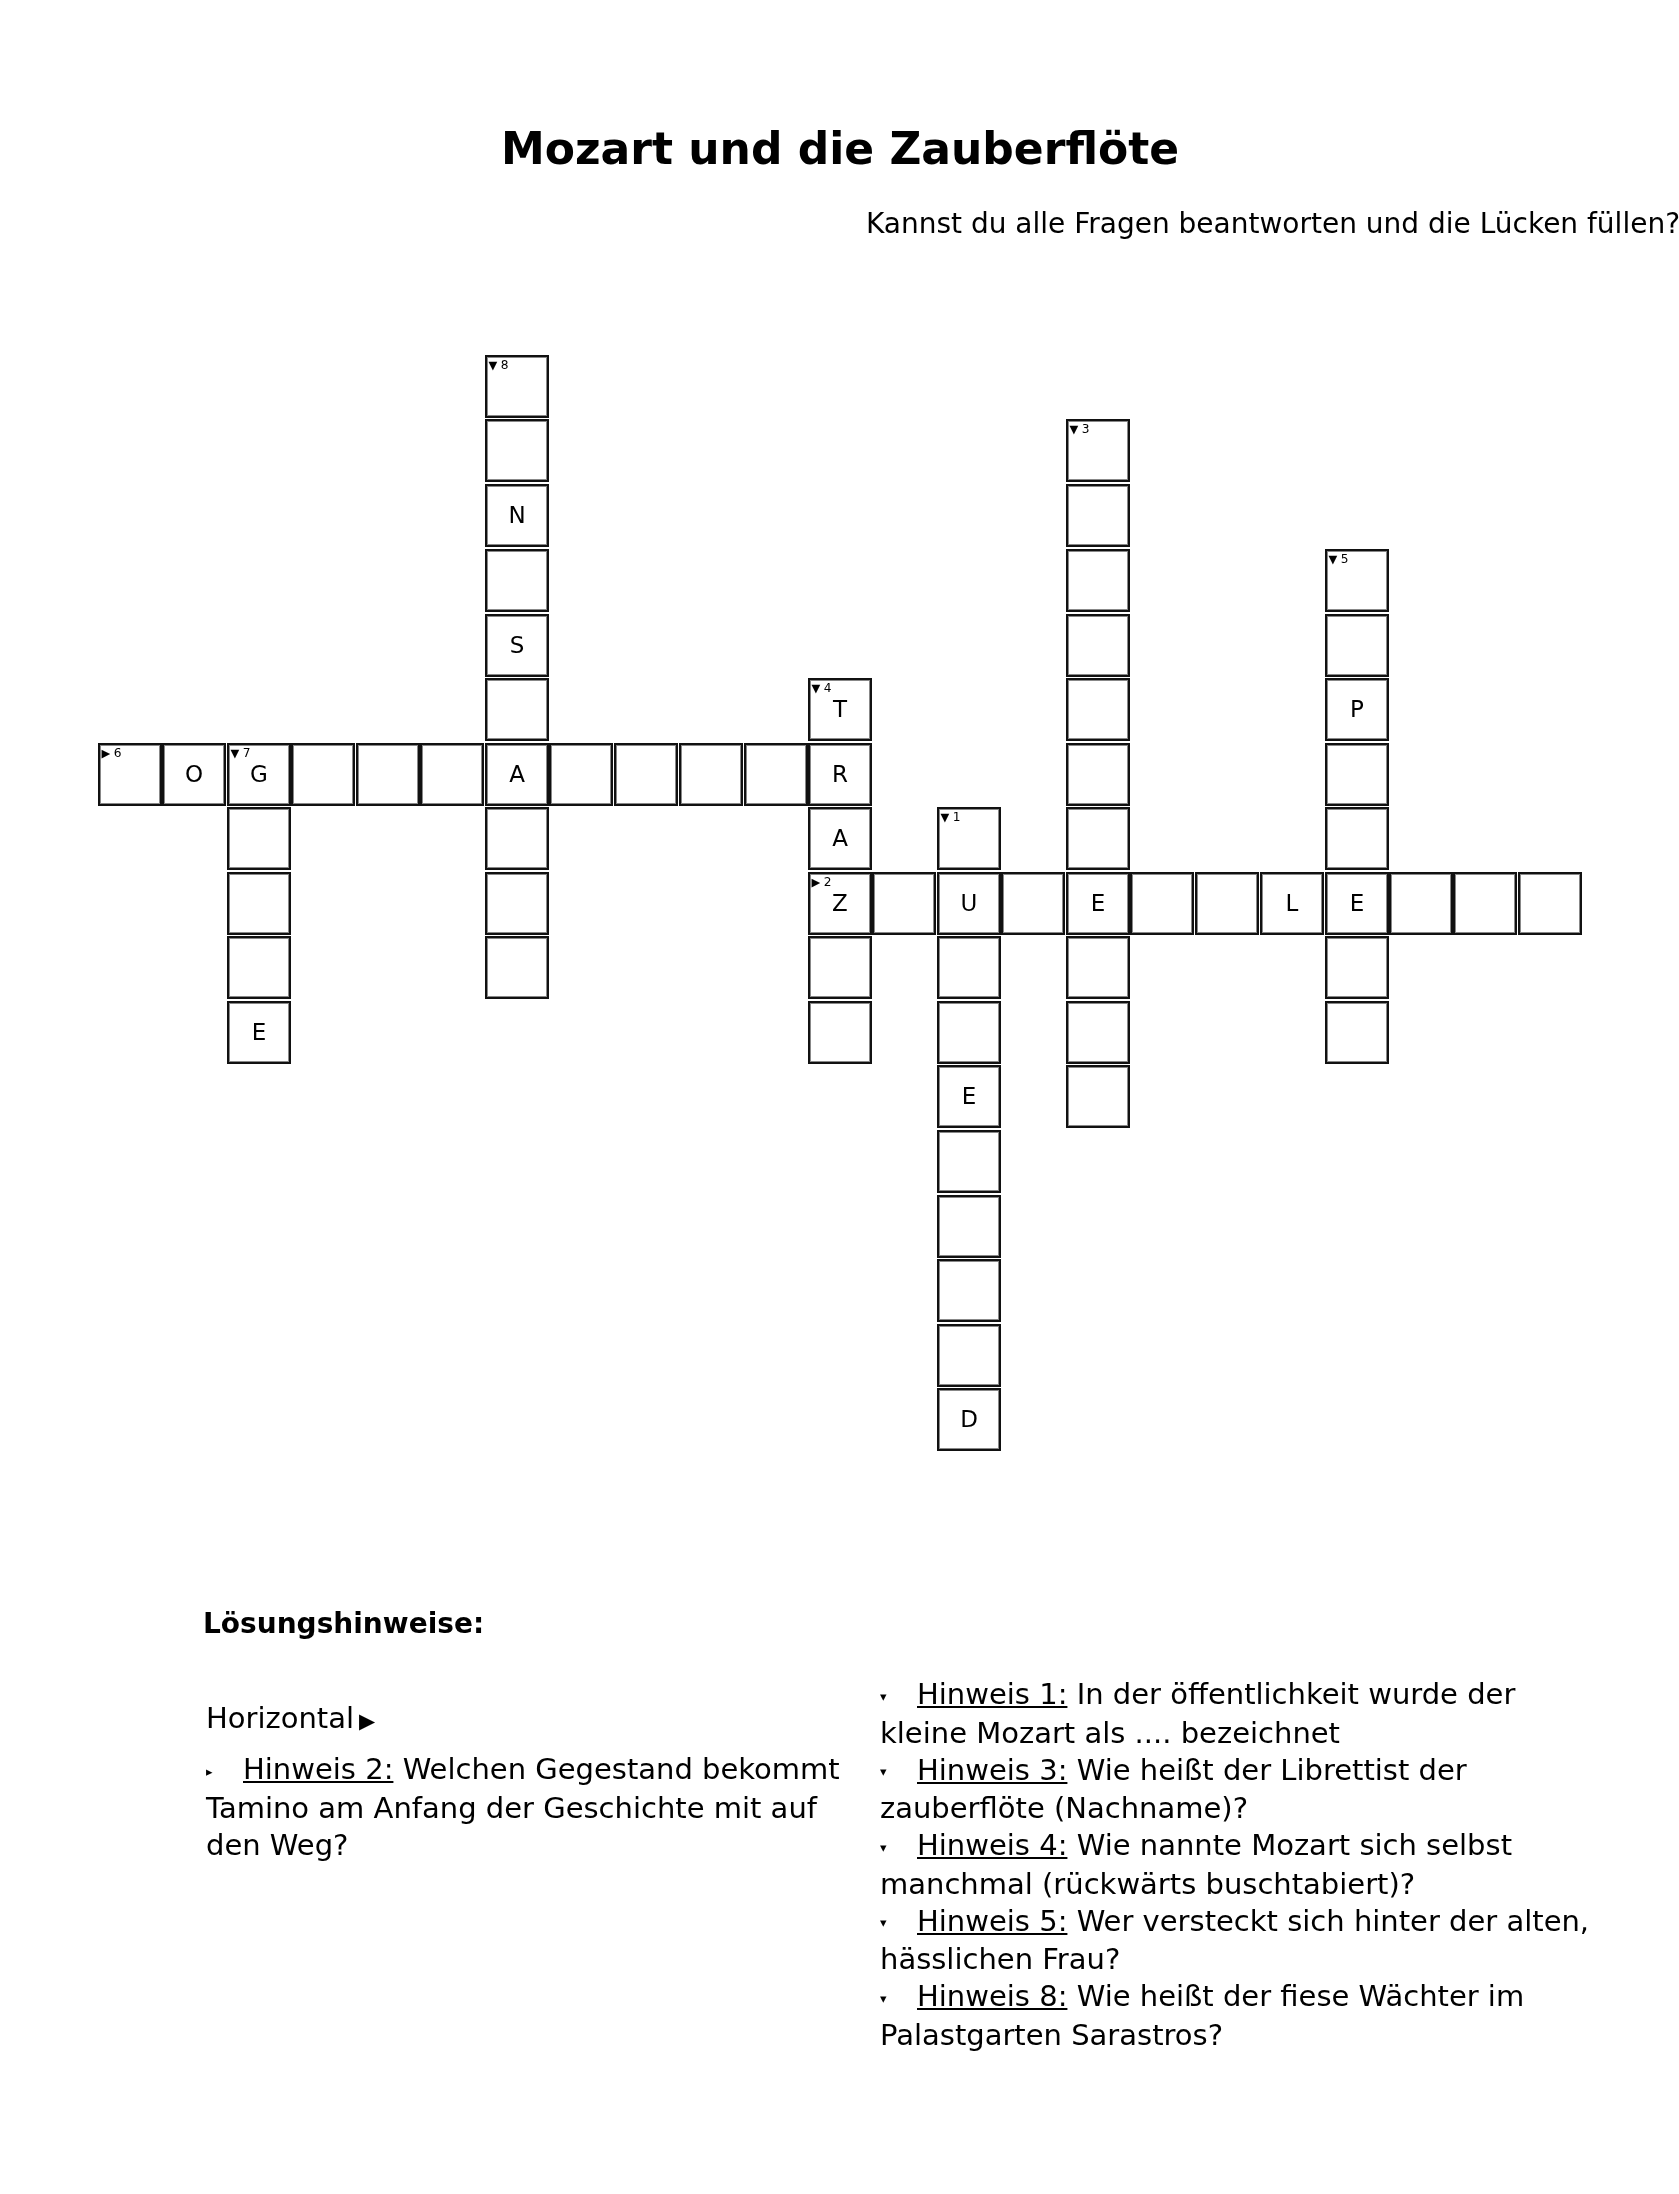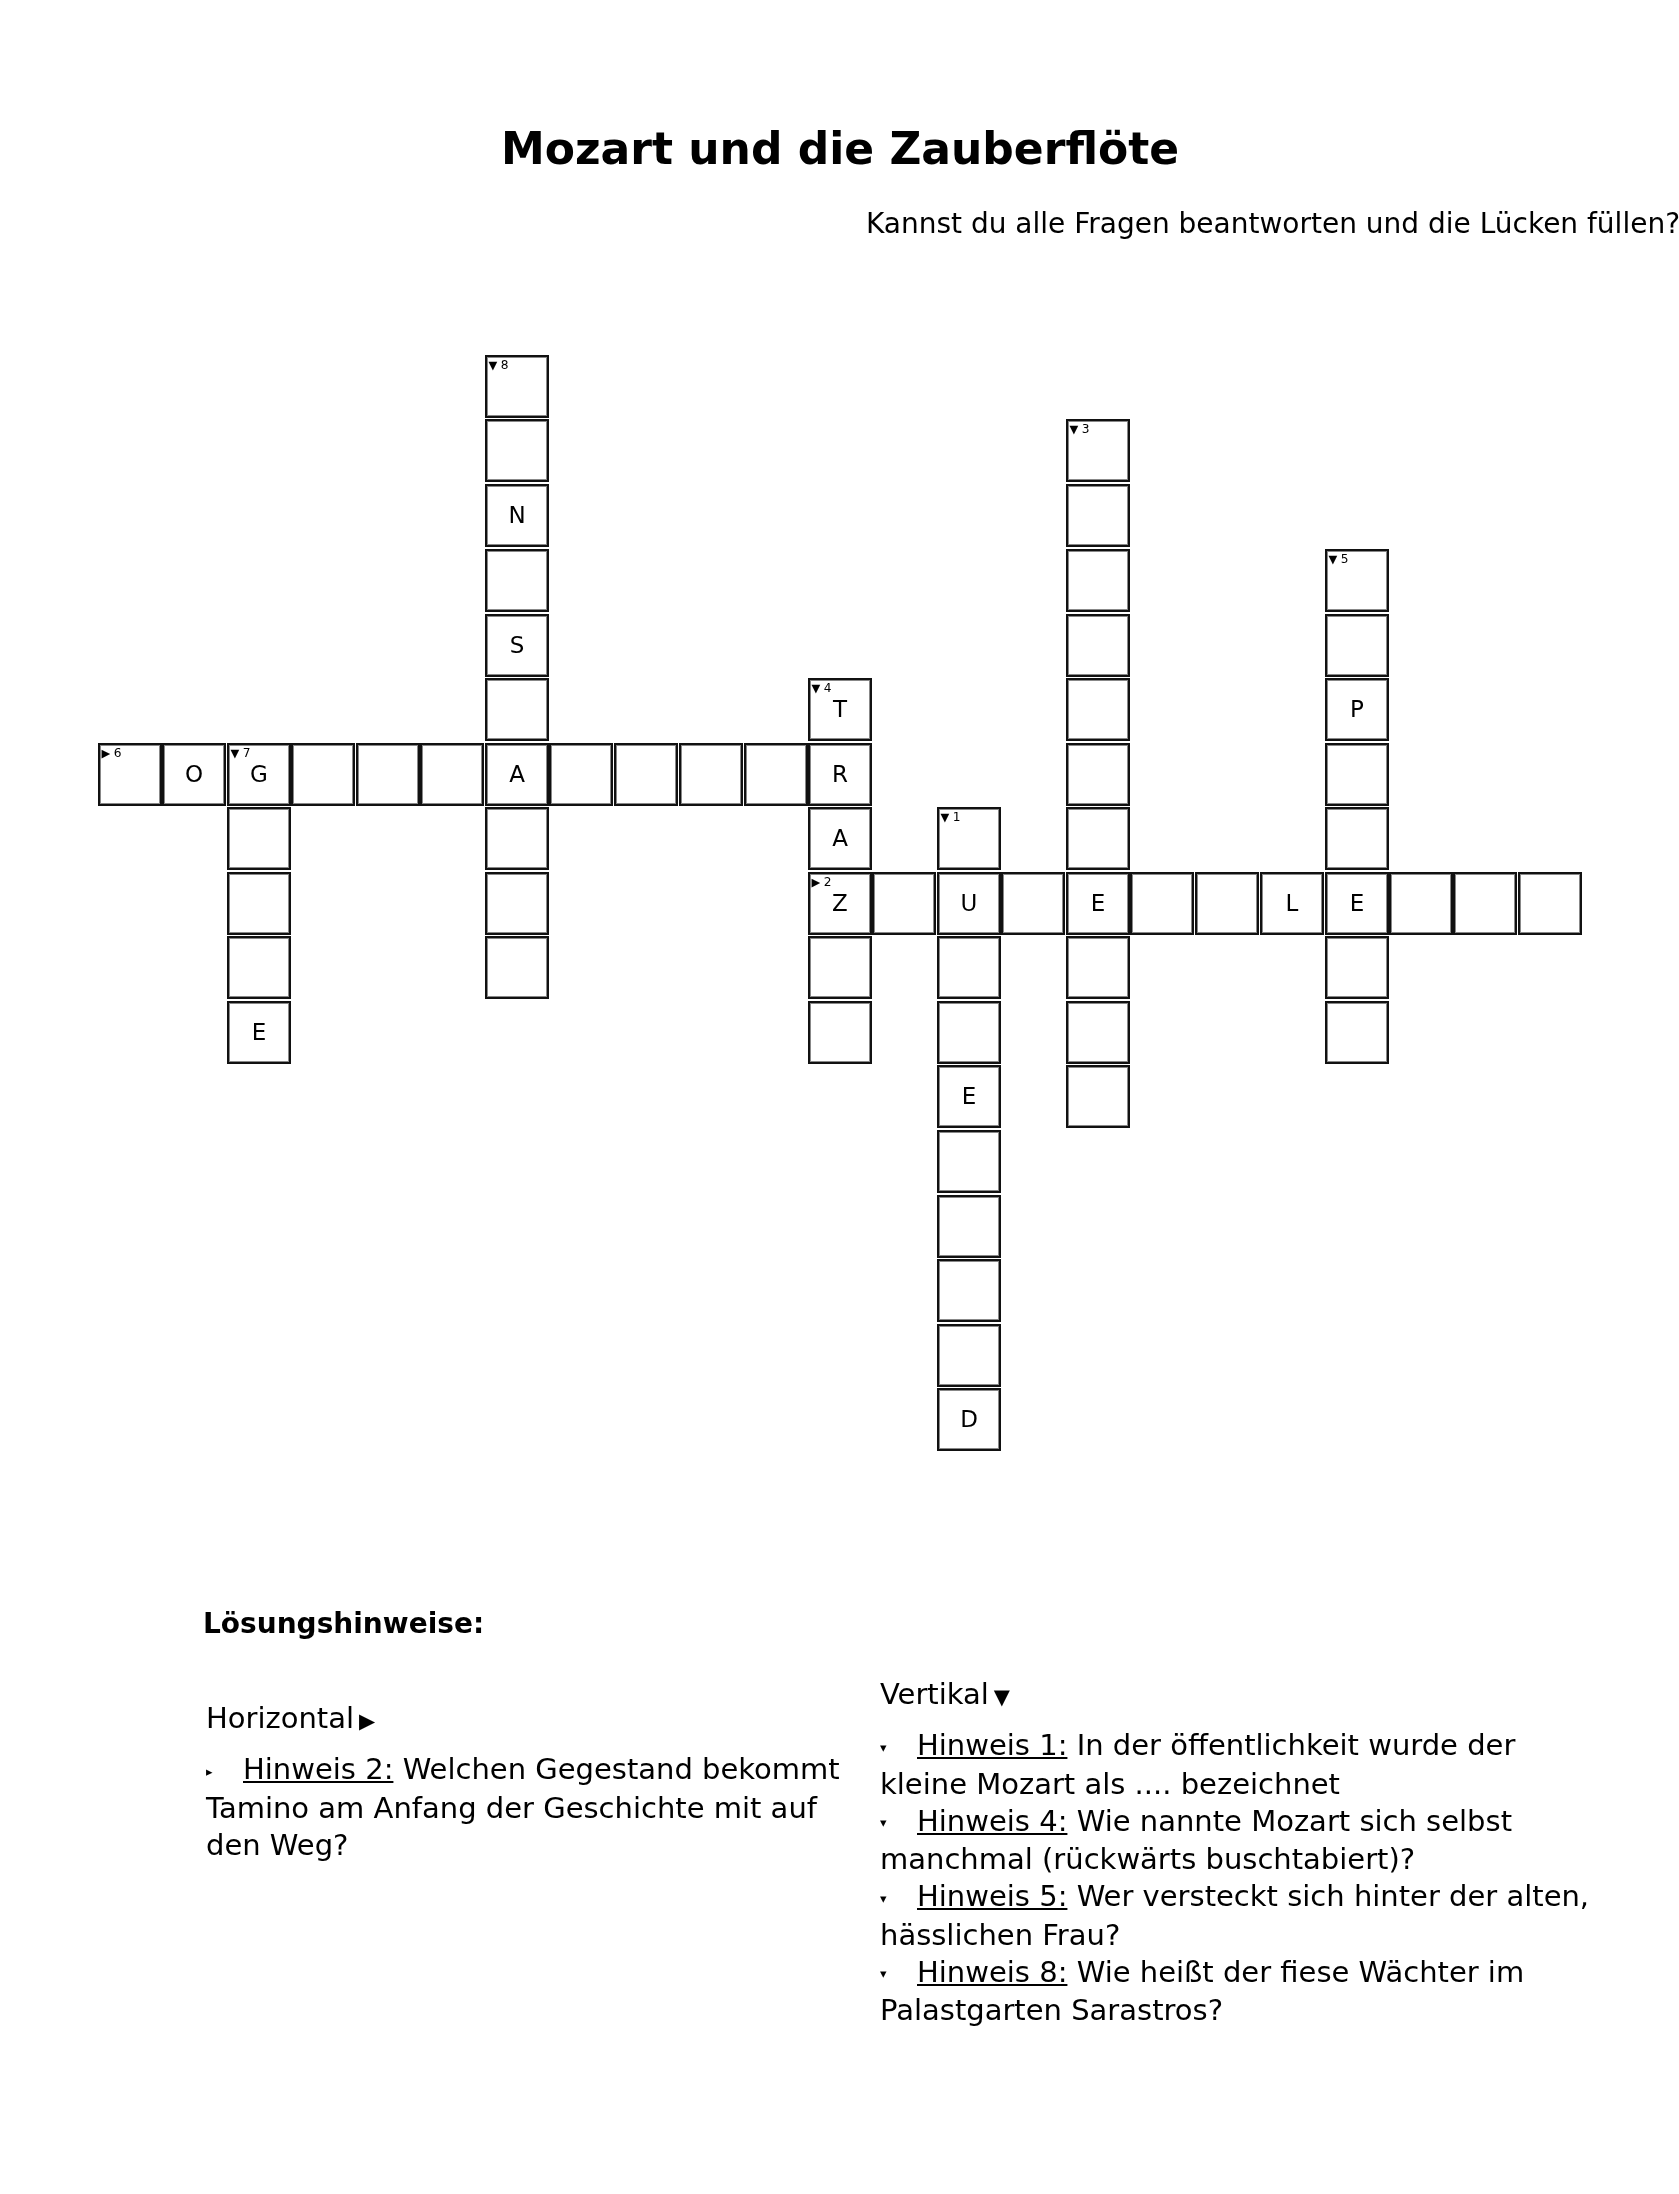--- a/index.html
+++ b/index.html
@@ -148,25 +148,25 @@
 <div class="section col-h">
   <div class="col-title">
     <span>Horizontal</span><span class="tri">▶</span>
   </div>
   <div class="clue">
     <span class="bullet">▸</span><span class="label">Hinweis 2:</span><span> Welchen Gegestand bekommt Tamino am Anfang der Geschichte mit auf den Weg?</span>
   </div>
 </div>
 
 <div class="section col-v">
-  <div class="col-title">
-    <span>Vertikal</span><span class="tri">▼</span>
+  <div class="clue">
+    <span class="bullet">▾</span><span class="label">Hinweis 1:</span><span> In der öffentlichkeit wurde der kleine Mozart als .... bezeichnet</span>
   </div>
   <div class="clue">
-    <span class="bullet">▾</span><span class="label">Hinweis 1:</span><span> In der öffentlichkeit wurde der kleine Mozart als .... bezeichnet</span>
+    <span class="bullet">▾</span><span class="label">Hinweis 3:</span><span> Wie heißt der Librettist der zauberflöte (Nachname)?</span>
   </div>
   <div class="clue">
     <span class="bullet">▾</span><span class="label">Hinweis 4:</span><span> Wie nannte Mozart sich selbst manchmal (rückwärts buschtabiert)?</span>
   </div>
   <div class="clue">
     <span class="bullet">▾</span><span class="label">Hinweis 5:</span><span> Wer versteckt sich hinter der alten, hässlichen Frau?</span>
   </div>
   <div class="clue">
     <span class="bullet">▾</span><span class="label">Hinweis 8:</span><span> Wie heißt der fiese Wächter im Palastgarten Sarastros?</span>
   </div>

